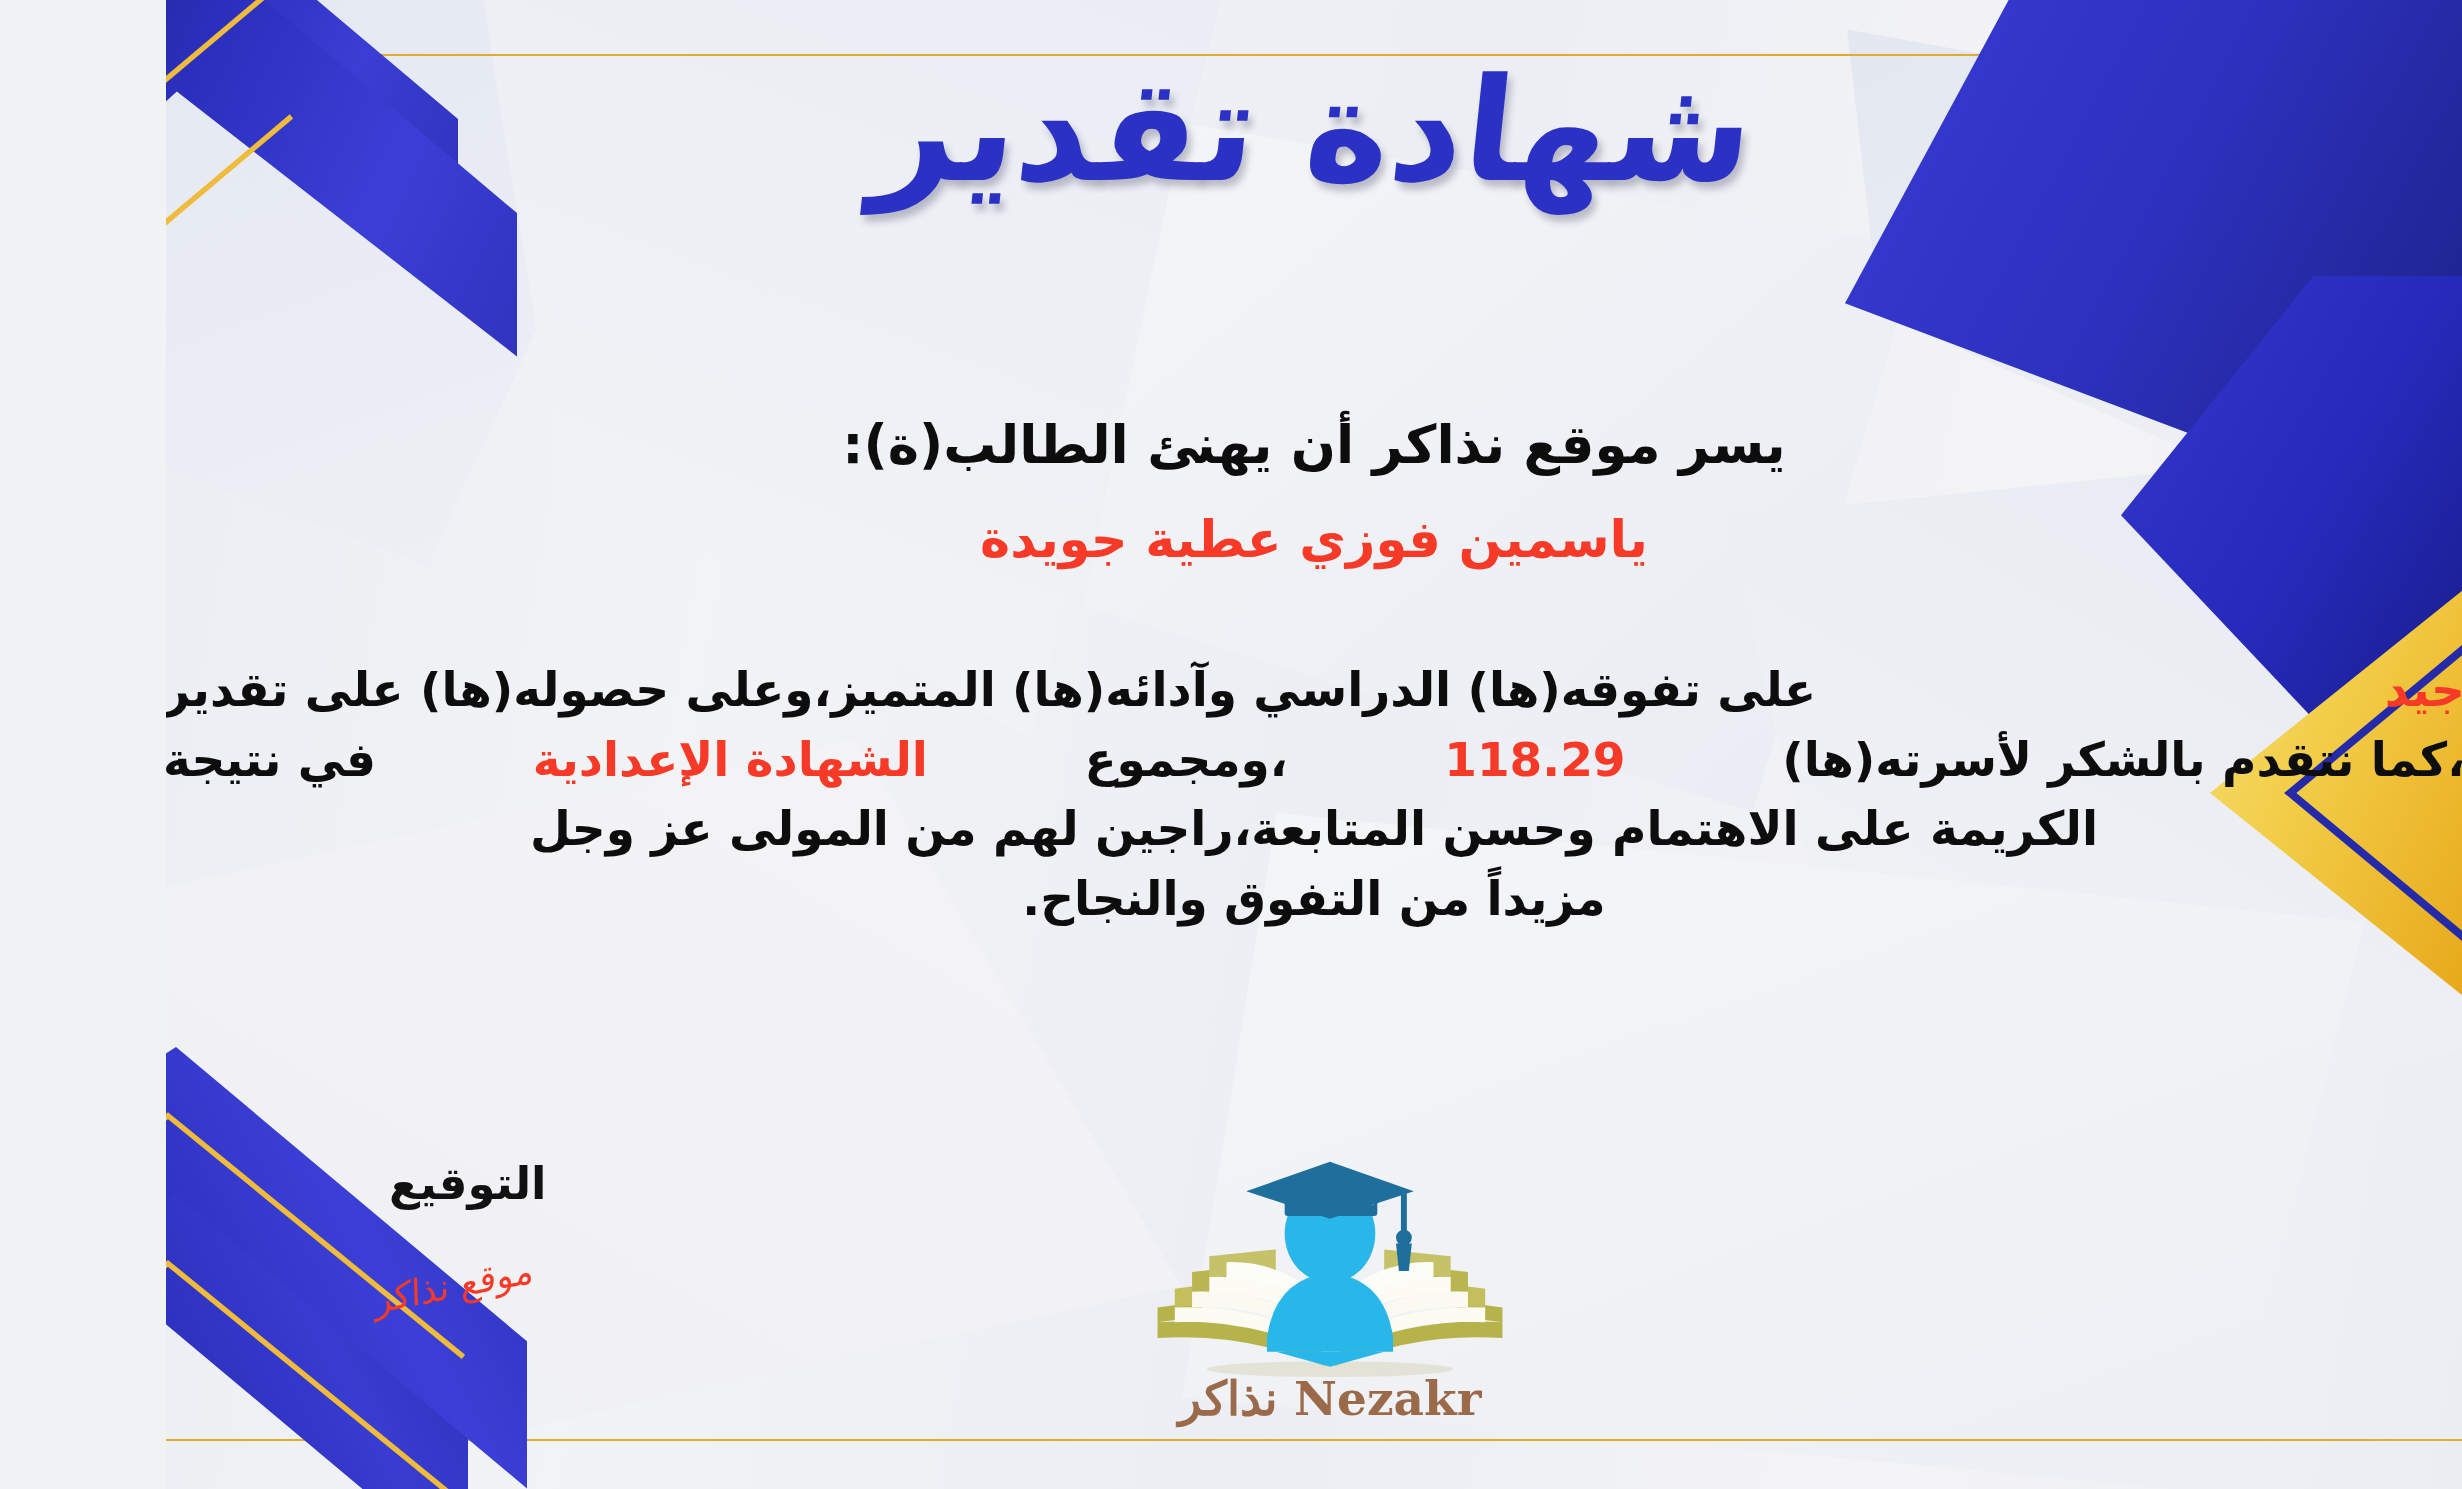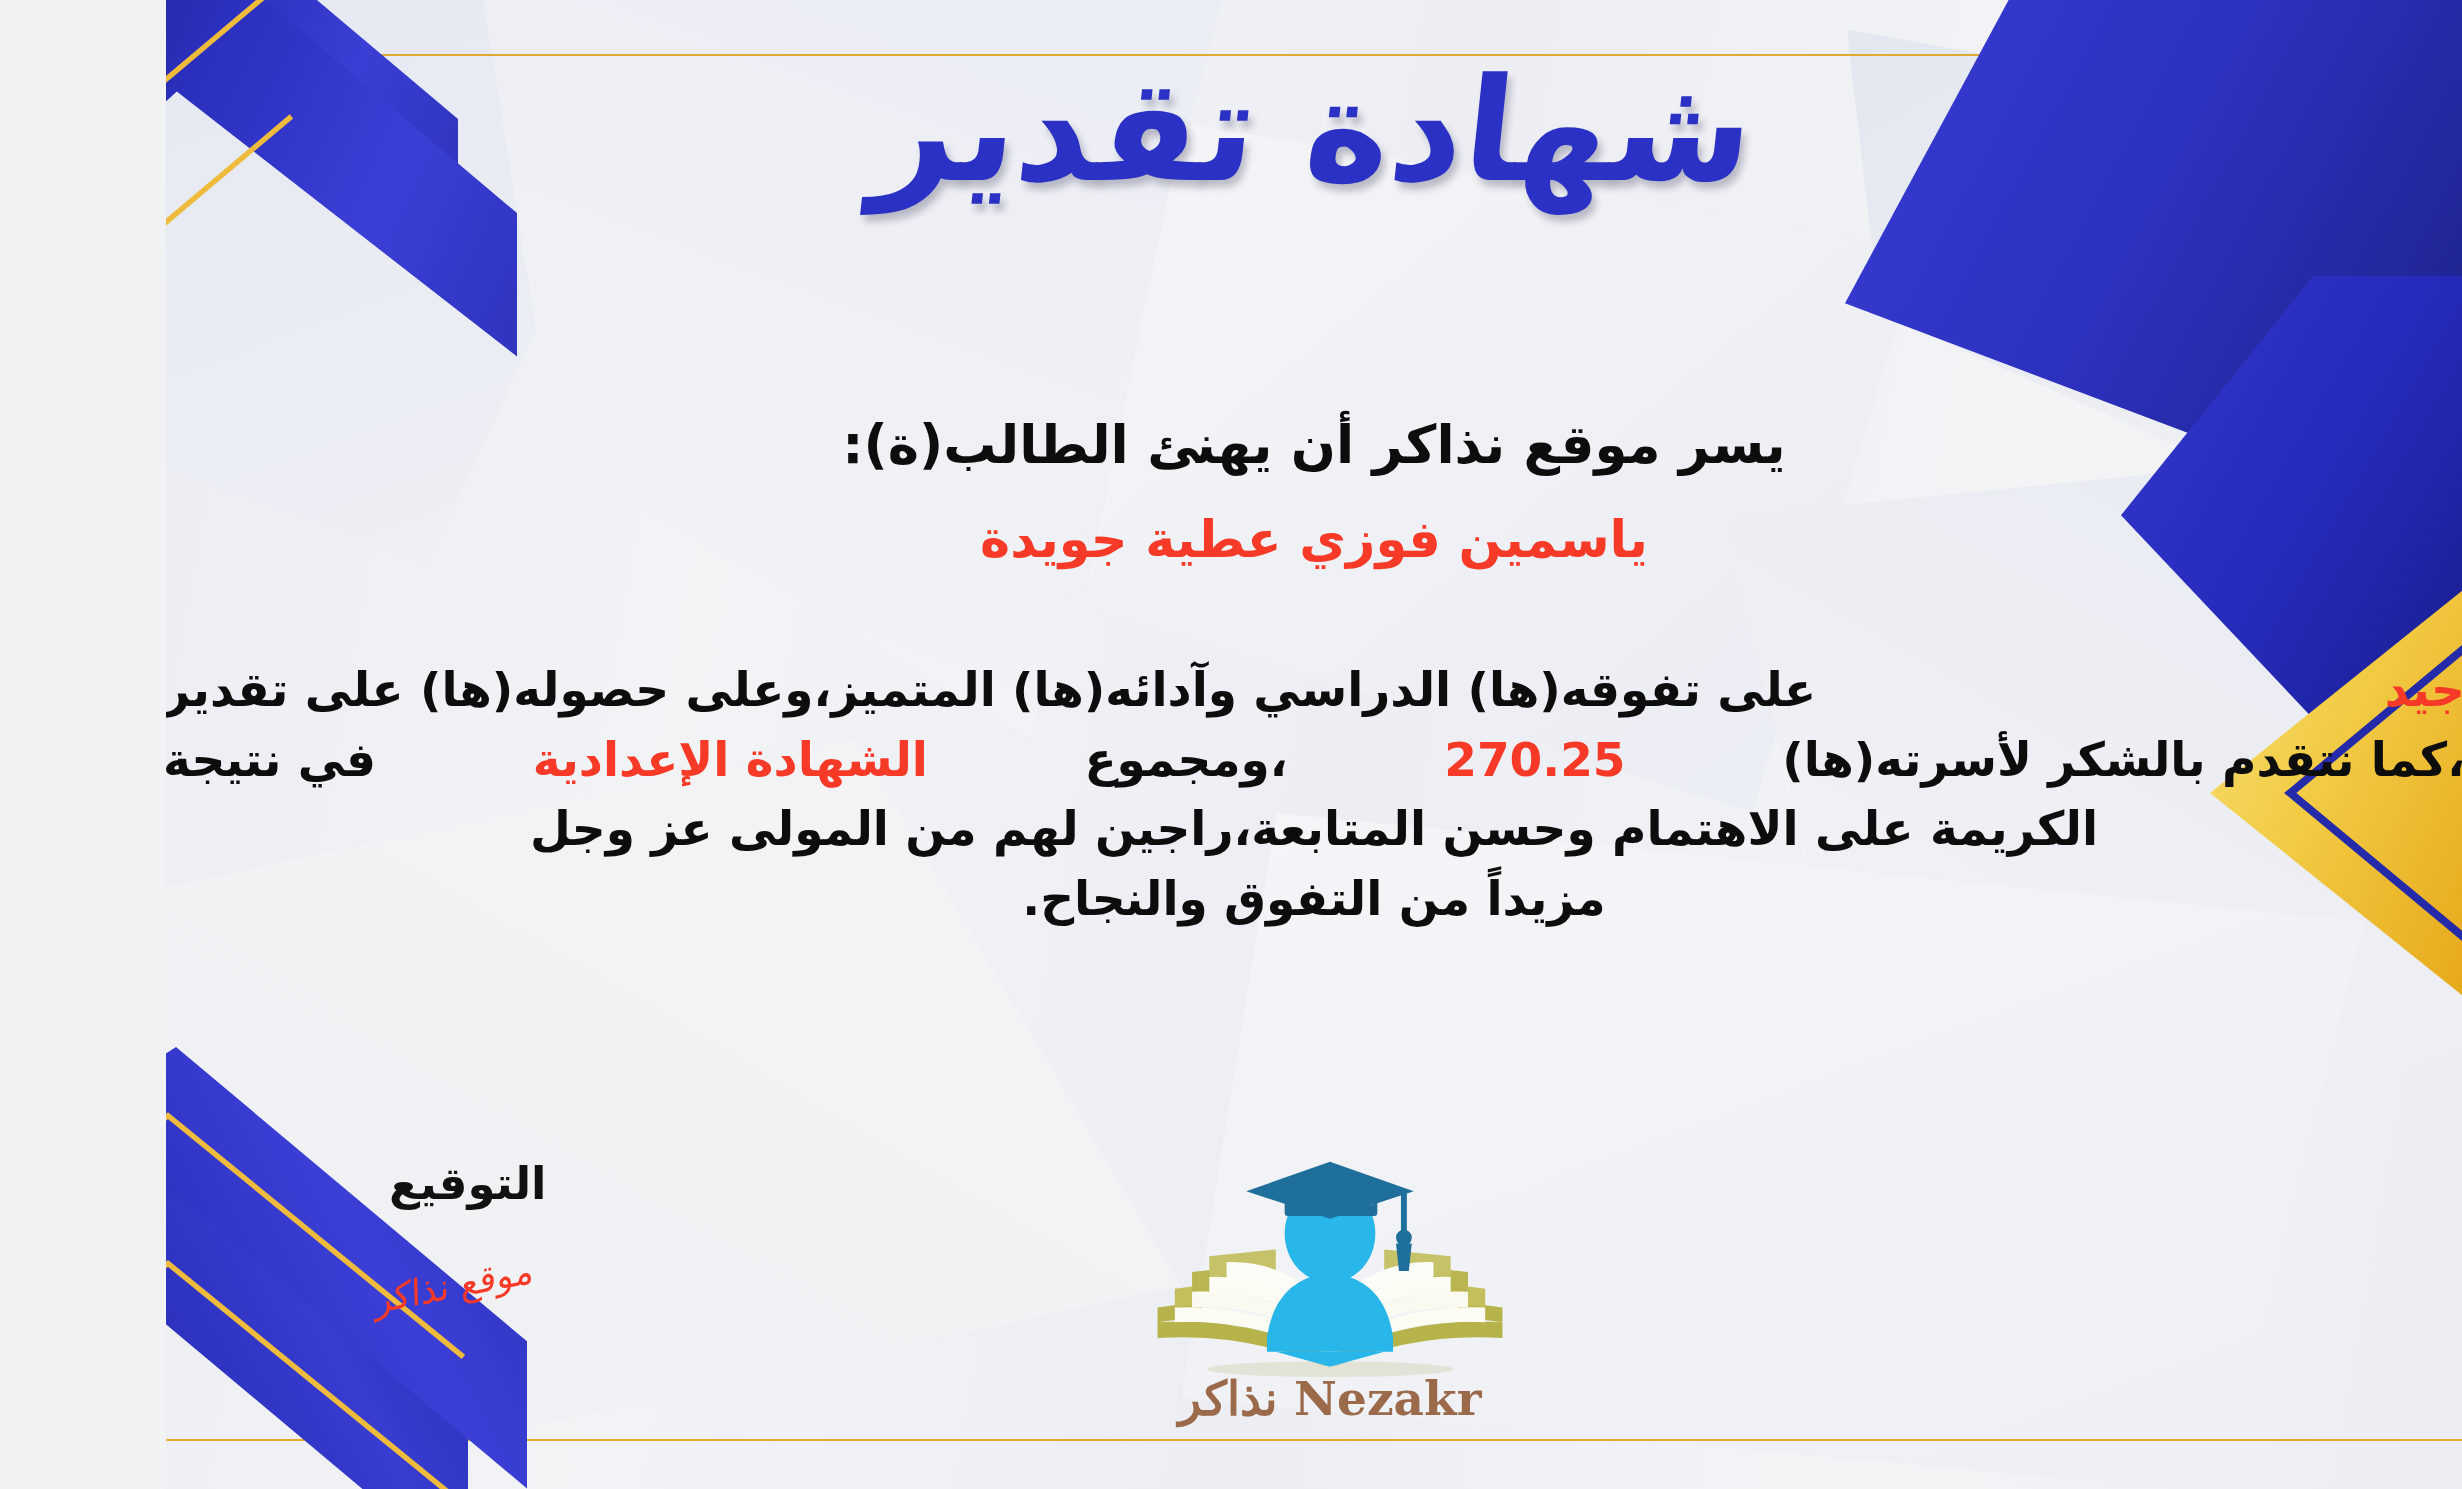--- a/index.html
+++ b/index.html
@@ -230,21 +230,21 @@
 
     <div class="body-block">
 
       <div class="line-justify">
         <span class="hi">جيد</span>
         <span>على تفوقه(ها) الدراسي وآدائه(ها) المتميز،وعلى حصوله(ها) على تقدير</span>
       </div>
 
       <div class="line-justify">
         <span>،كما نتقدم بالشكر لأسرته(ها)</span>
-        <span class="hi">270.25</span>
+        <span class="hi">118.29</span>
         <span>،ومجموع</span>
         <span class="hi">الشهادة الإعدادية</span>
         <span>في نتيجة</span>
       </div>
 
       <span class="body-line">الكريمة على الاهتمام وحسن المتابعة،راجين لهم من المولى عز وجل</span>
       <span class="body-line">مزيداً من التفوق والنجاح.</span>
     </div>
 
     <div class="sig-label">التوقيع</div>

